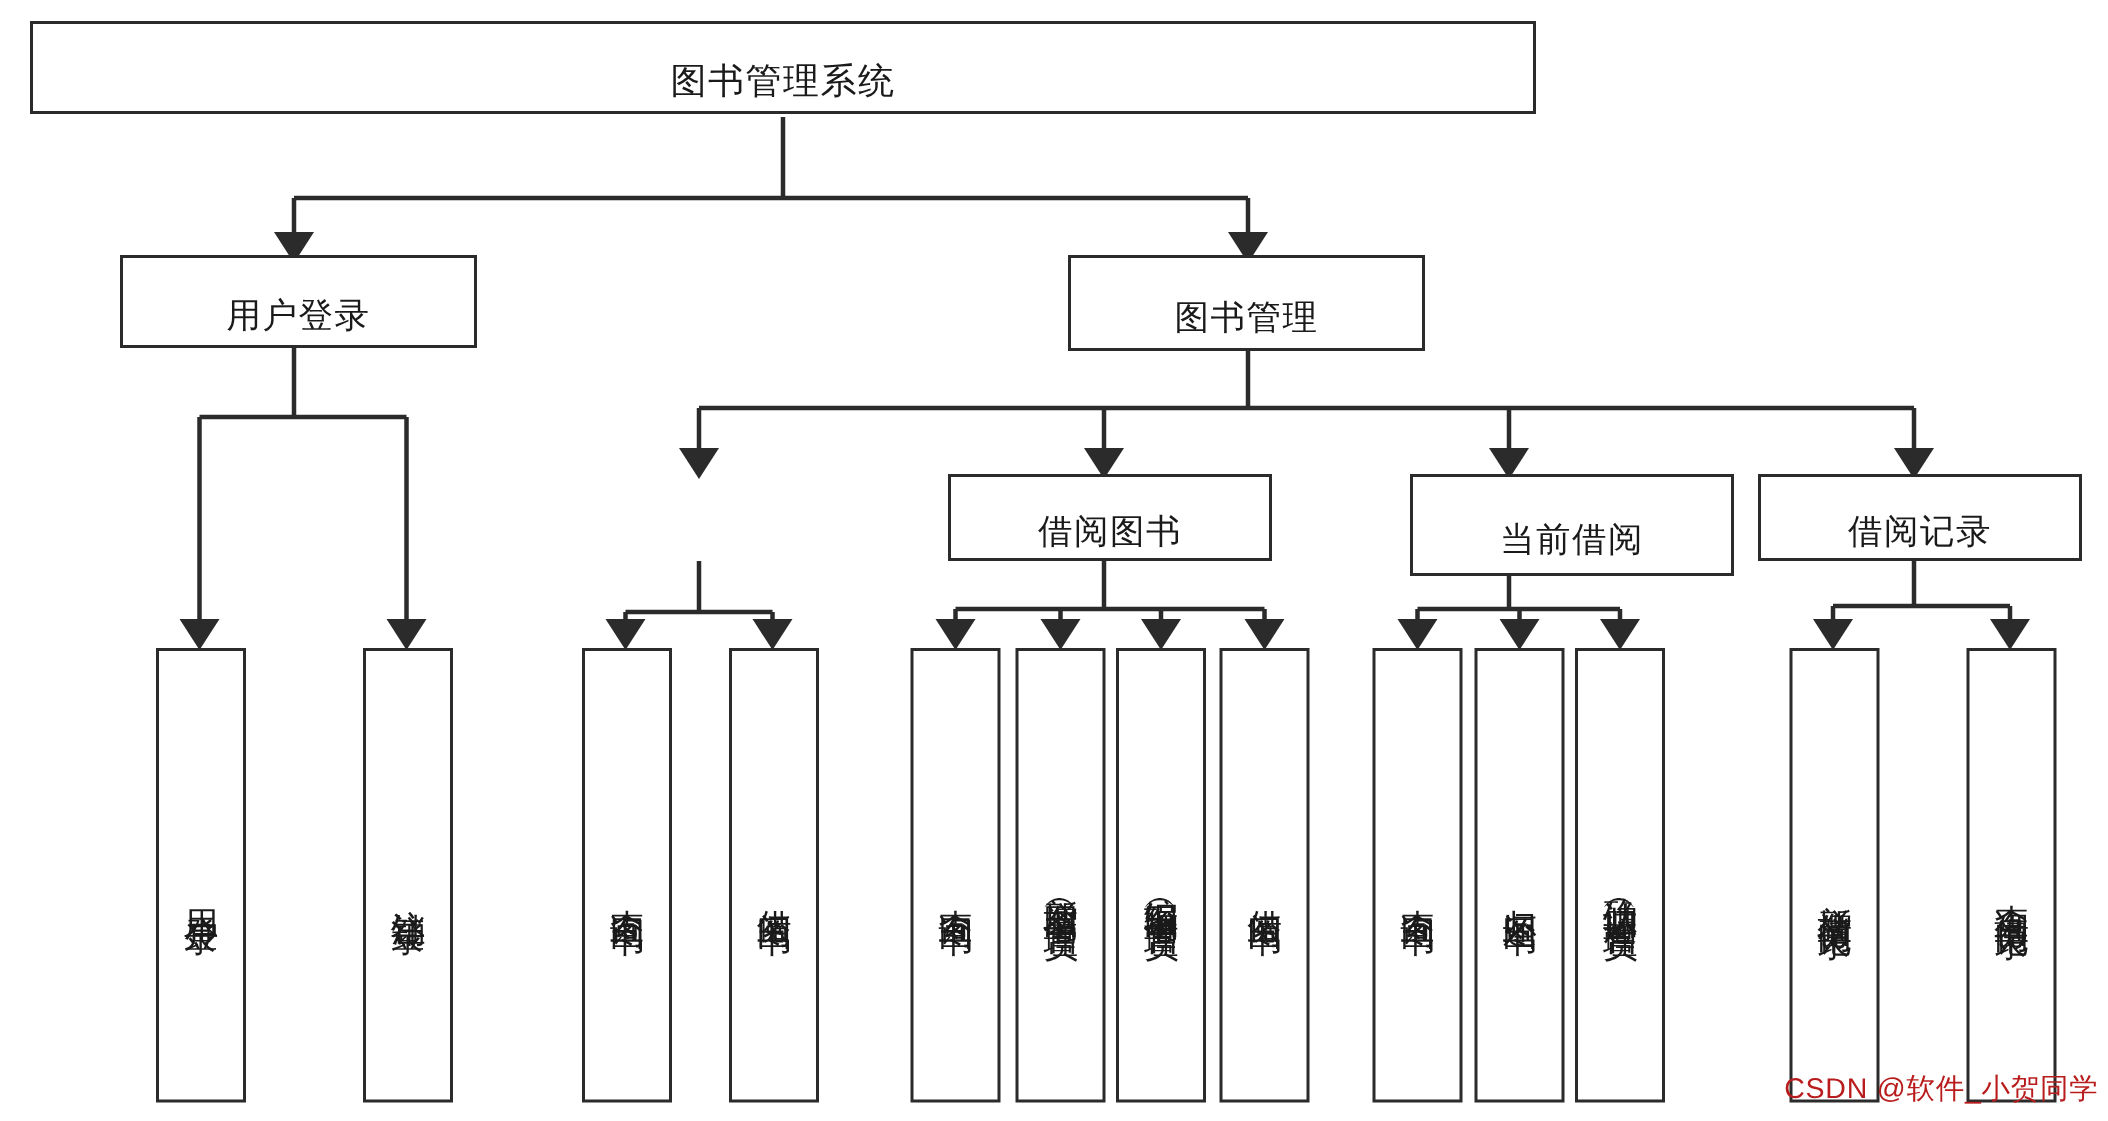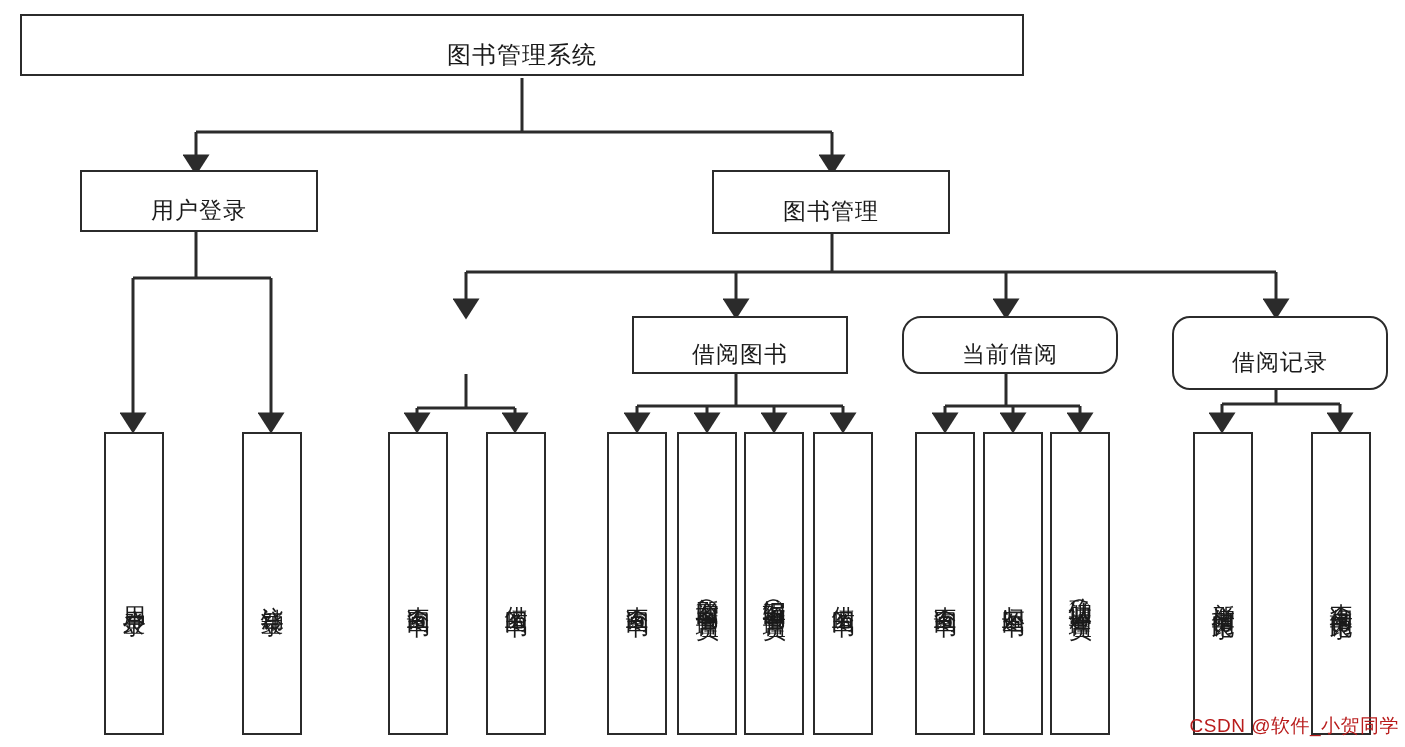--- a/index.html
+++ b/index.html
@@ -79,24 +79,24 @@
   <div class="node h-node" style="left:80px;top:170px;width:238px;height:62px;">
     <span class="lbl">用户登录</span>
   </div>
   <div class="node h-node" style="left:712px;top:170px;width:238px;height:64px;">
     <span class="lbl">图书管理</span>
   </div>
 
   <div class="node h-node" style="left:632px;top:316px;width:216px;height:58px;">
     <span class="lbl">借阅图书</span>
   </div>
-  <div class="node h-node" style="left:902px;top:316px;width:216px;height:58px;border-radius:19px;">
+  <div class="node h-node" style="left:940px;top:316px;width:216px;height:68px;">
     <span class="lbl">当前借阅</span>
   </div>
-  <div class="node h-node" style="left:1172px;top:316px;width:216px;height:74px;border-radius:18px;">
+  <div class="node h-node" style="left:1172px;top:316px;width:216px;height:58px;">
     <span class="lbl">借阅记录</span>
   </div>
 
   <div class="node leaf" style="left:104px;top:432px;width:60px;height:303px;">
     <span class="lbl">用户登录</span>
   </div>
   <div class="node leaf" style="left:242px;top:432px;width:60px;height:303px;">
     <span class="lbl">注销登录</span>
   </div>
 

